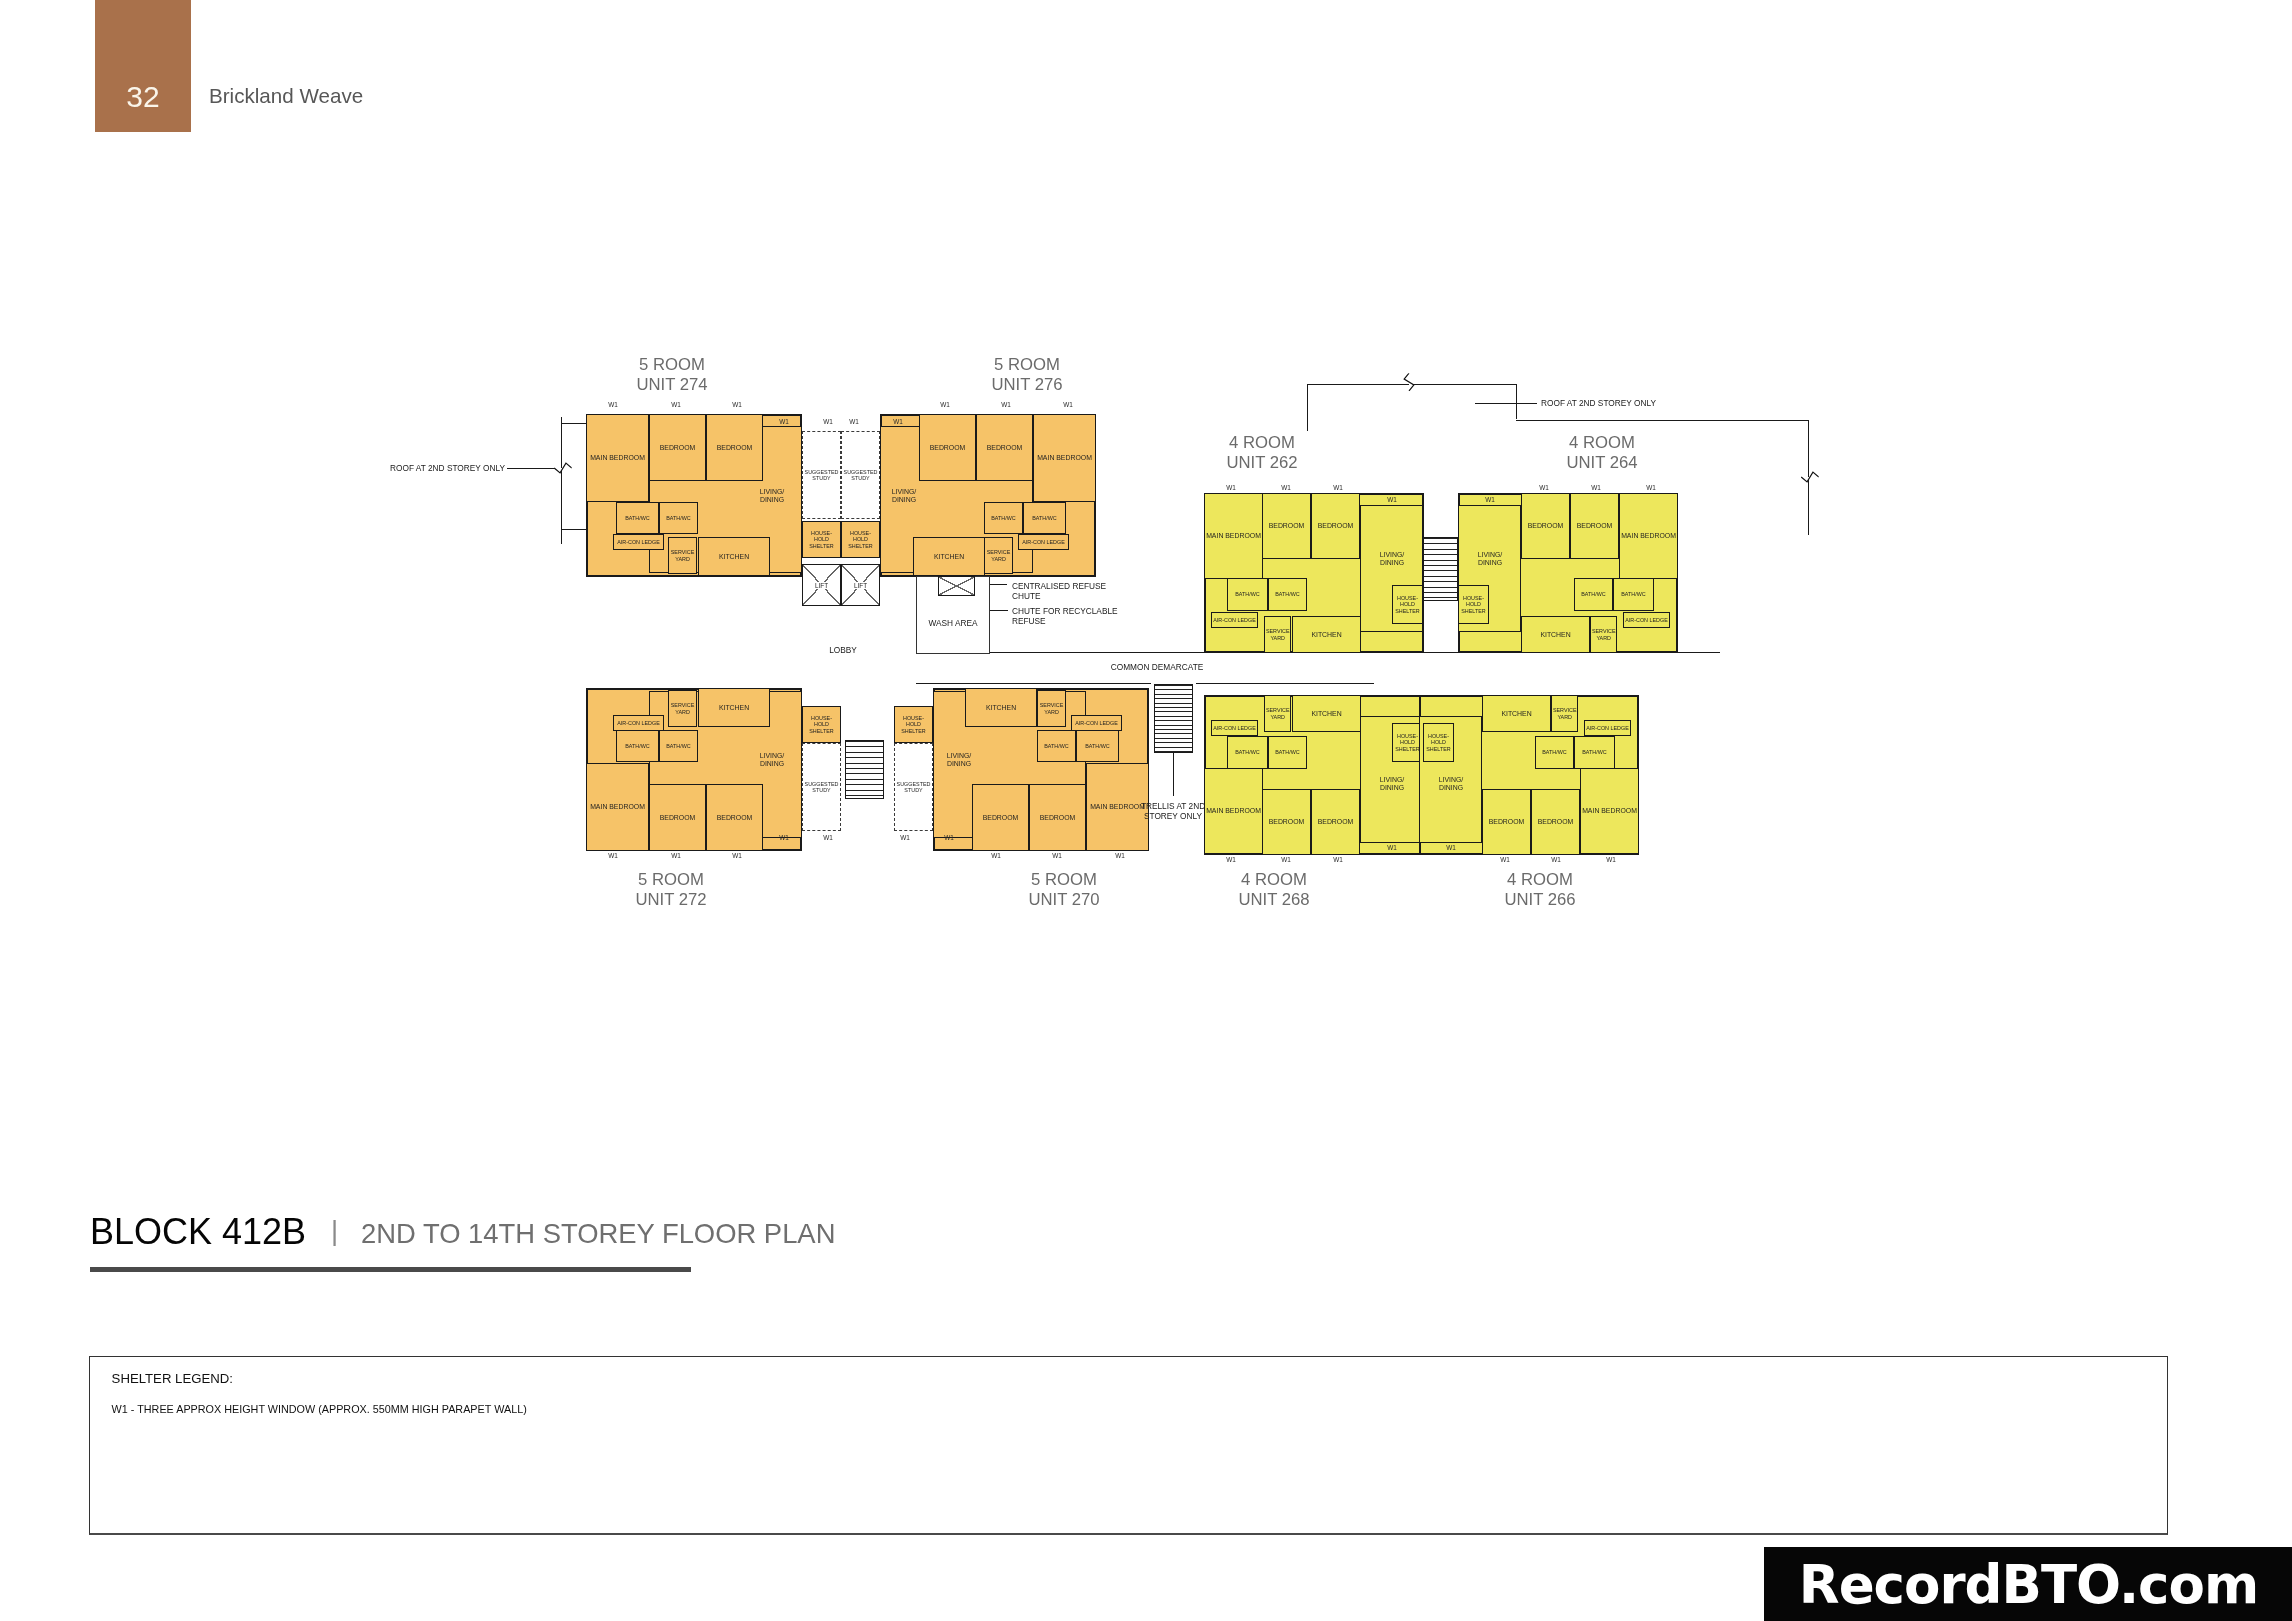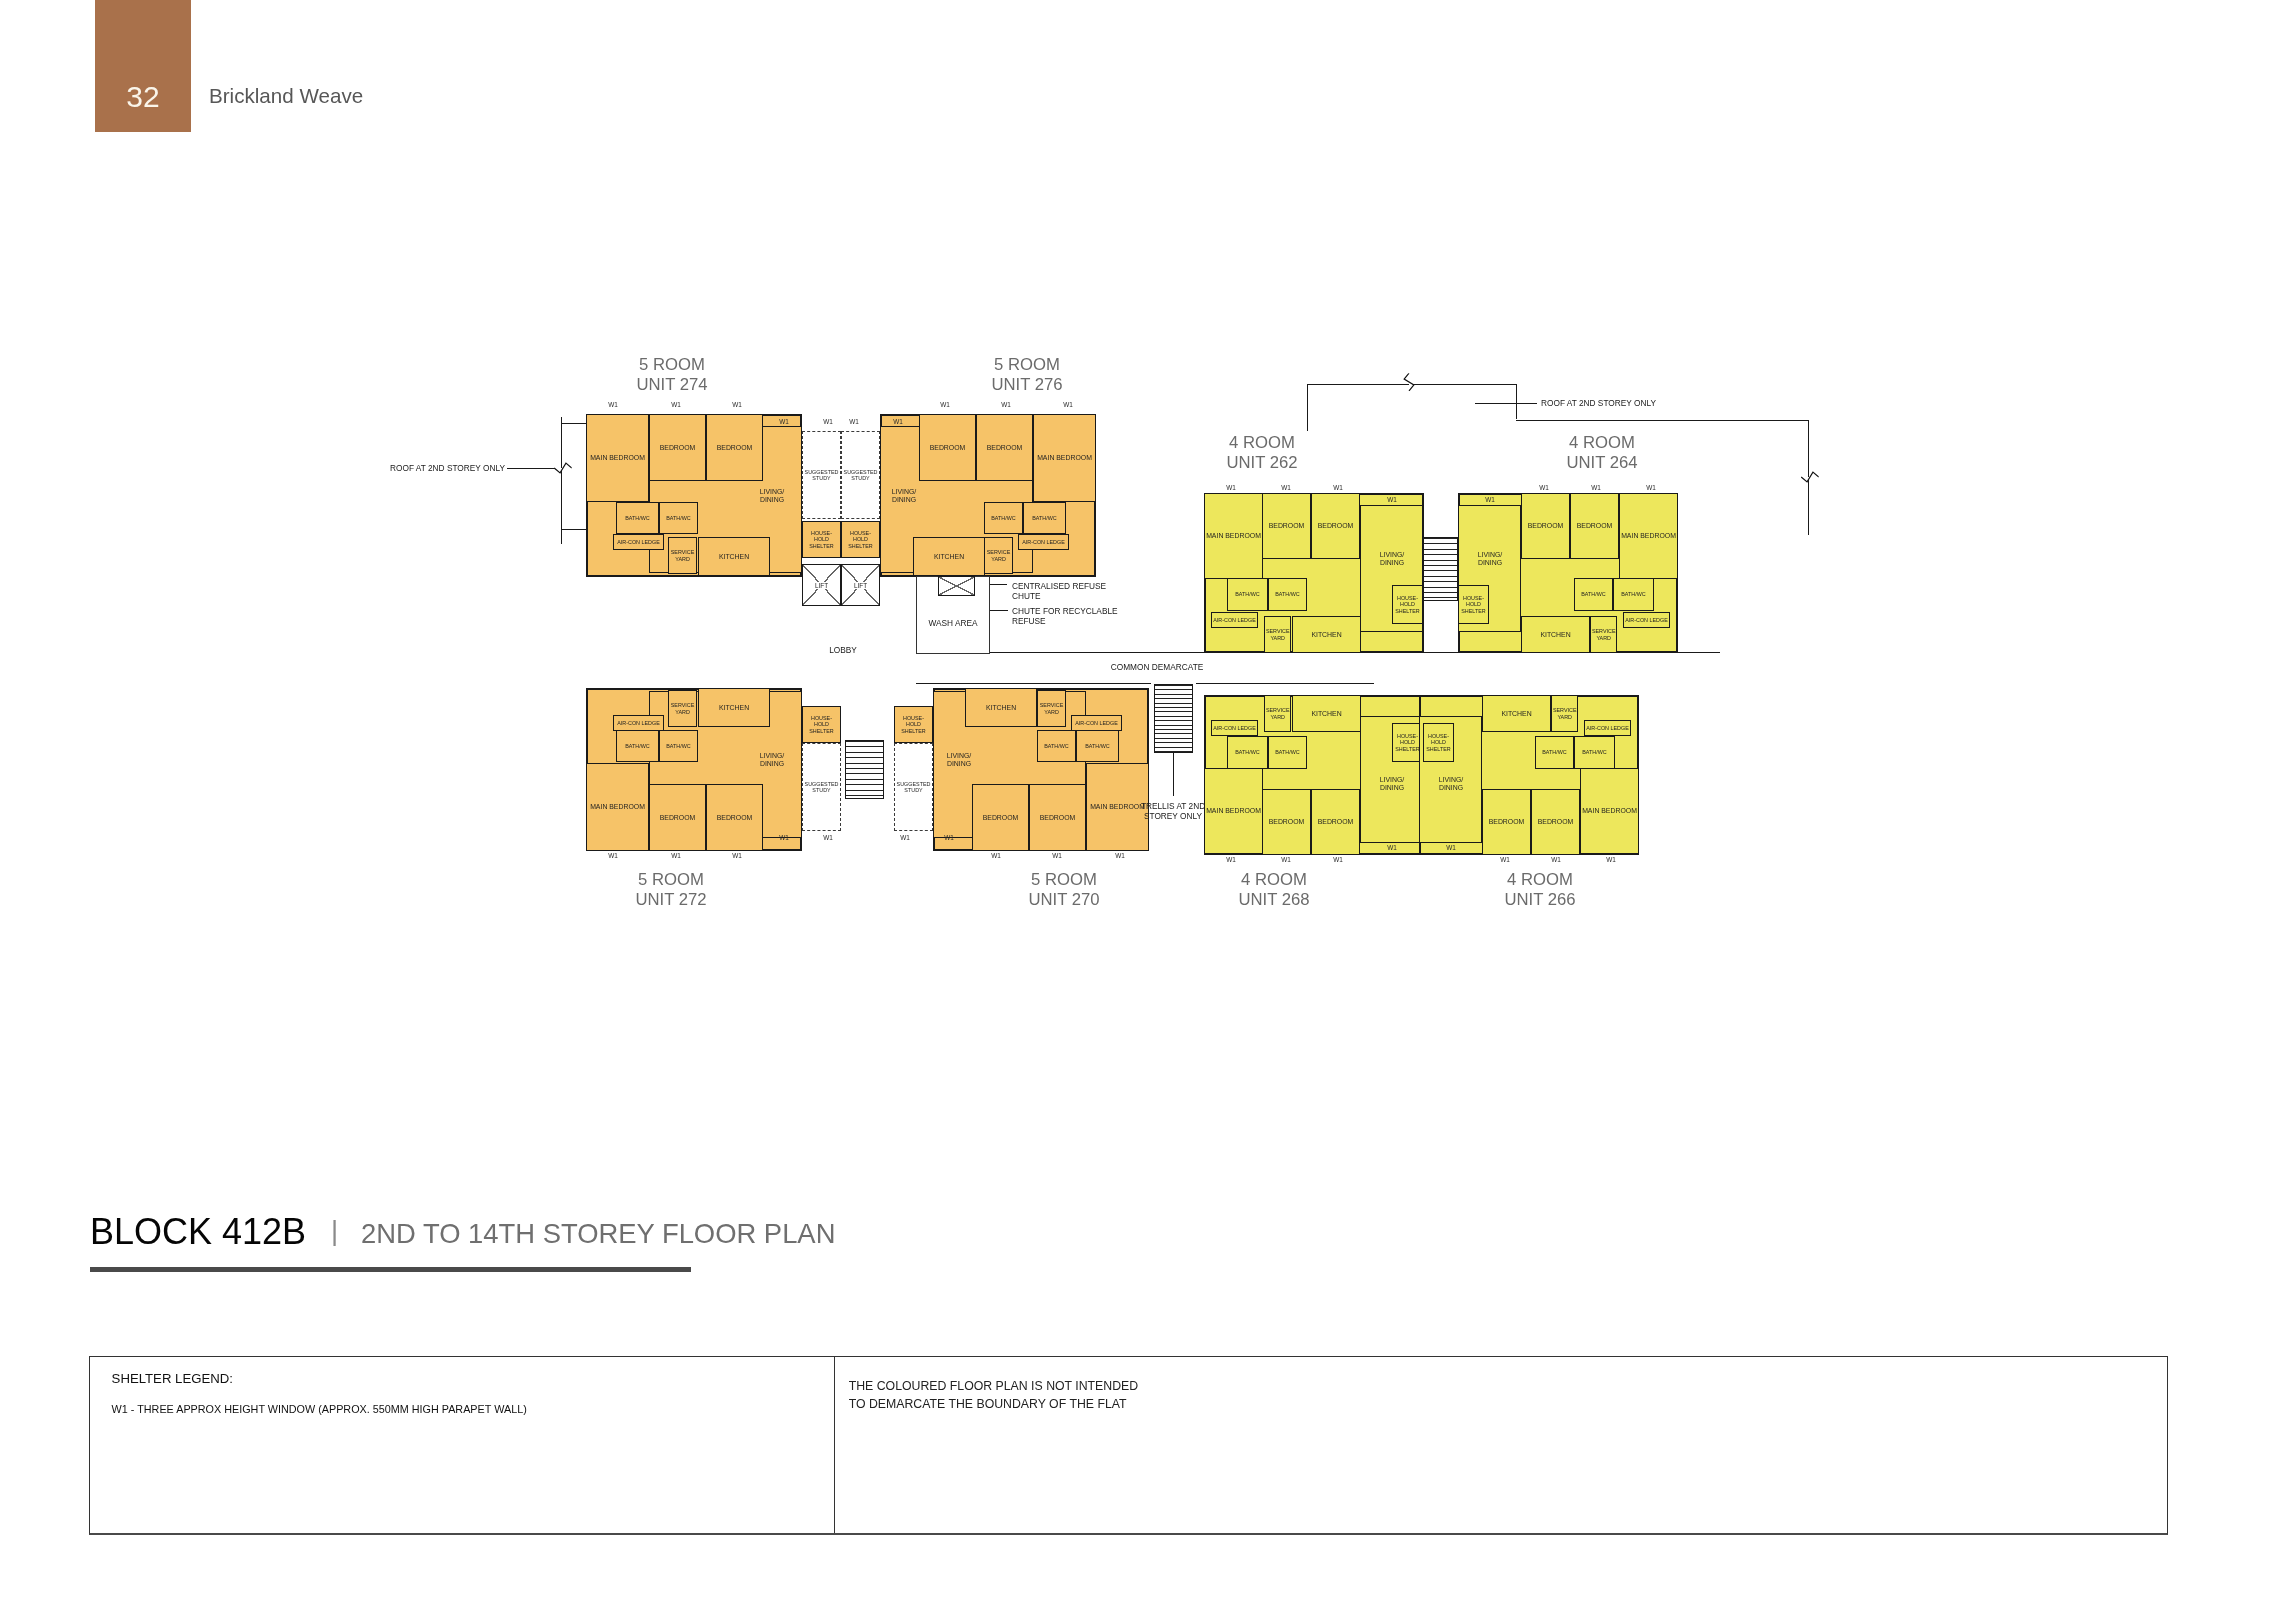--- a/index.html
+++ b/index.html
@@ -468,21 +468,20 @@
     <span class="sep">|</span>
     <span class="sub">2ND TO 14TH STOREY FLOOR PLAN</span>
   </div>
   <div class="title-underline"></div>
 
   <div class="legend">
     <div class="cell">
       <div class="lg-title">SHELTER LEGEND:</div>
       <div class="lg-item">W1 - THREE APPROX HEIGHT WINDOW (APPROX. 550MM HIGH PARAPET WALL)</div>
     </div>
-    <div class="cell">
-      <div class="lg-disc">THE COLOURED FLOOR PLAN IS NOT INTENDED
-TO DEMARCATE THE BOUNDARY OF THE FLAT</div>
-    </div>
   </div>
 
+  <div class="banner">
+    <span>RecordBTO.com</span>
+  </div>
 
 </div>
 
 
 </body></html>

